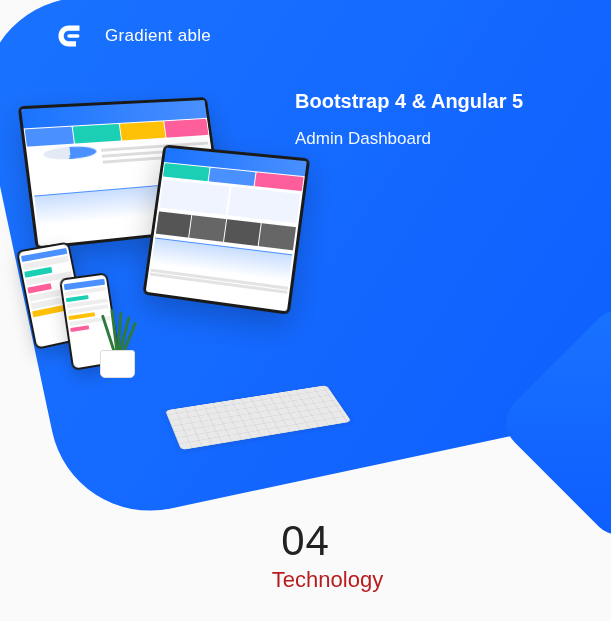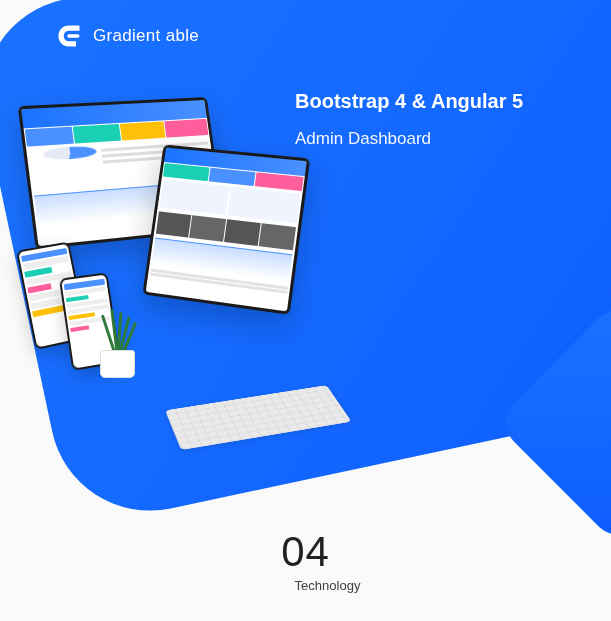--- a/index.html
+++ b/index.html
@@ -22,21 +22,21 @@
   transform: rotate(-12deg);
   z-index: 1;
 }
 .logo-wrap {
   position: absolute;
   top: 22px;
   left: 55px;
   z-index: 10;
   display: flex;
   align-items: center;
-  gap: 10px;
+  gap: 22px;
   color: #fff;
 }
 .logo-mark {
   width: 28px;
   height: 28px;
 }
 .logo-text {
   font-size: 17px;
   font-weight: 500;
   letter-spacing: 0.3px;
@@ -203,22 +203,22 @@
   z-index: 10;
 }
 .section-number {
   font-size: 42px;
   font-weight: 300;
   color: #222;
   letter-spacing: 1px;
   margin-bottom: 2px;
 }
 .section-label {
-  font-size: 13px;
-  color: #404040;
+  font-size: 22px;
+  color: #b91c1c;
   font-weight: 400;
   padding-left: 44px;
 }
 .phone-content { padding: 2px; }
 .phone-bar { height: 6px; margin: 2px 0; border-radius: 1px; }
 </style>
 </head>
 <body>
 
 <div class="hero-shape"></div>

